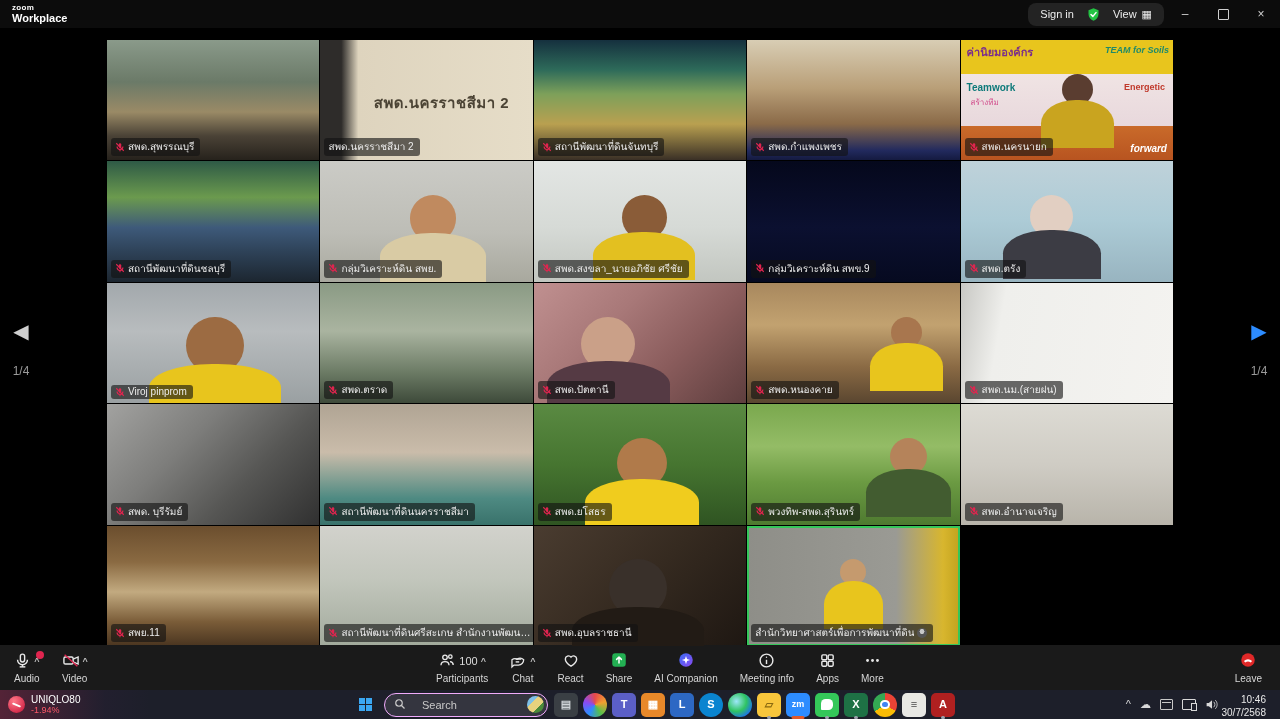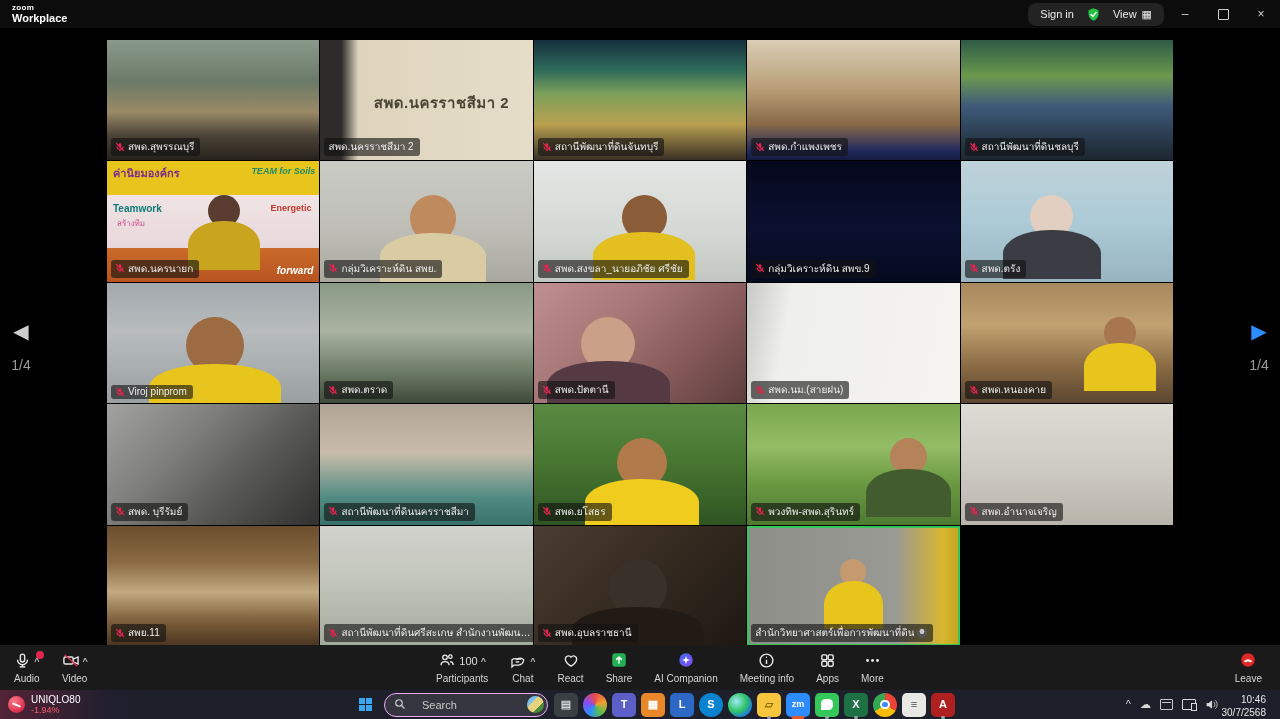--- a/index.html
+++ b/index.html
@@ -37,21 +37,21 @@
   .poster{position:absolute;inset:0;z-index:2;}
   .po-l1{position:absolute;top:3px;left:6px;font-size:11px;font-weight:bold;color:#7a2d8c;}
   .po-l2{position:absolute;top:5px;right:4px;font-size:9px;font-weight:bold;font-style:italic;color:#1f8a6a;}
   .po-l3{position:absolute;top:42px;left:6px;font-size:10px;font-weight:bold;color:#0e7a7a;}
   .po-l4{position:absolute;top:56px;left:10px;font-size:8px;color:#d14a8a;}
   .po-l5{position:absolute;top:42px;right:8px;font-size:9px;font-weight:bold;color:#c0392b;}
   .po-l6{position:absolute;bottom:6px;right:6px;font-size:10px;font-weight:bold;font-style:italic;color:#fff;}
 
   .nav-arrow{position:absolute;top:292px;width:34px;background:none;border:none;cursor:pointer;text-align:center;padding:0;}
   .nav-arrow .tri{display:block;font-size:20px;line-height:22px;}
-  .nav-arrow .pg{display:block;font-size:14px;color:#9a9a9a;margin-top:15px;}
+  .nav-arrow .pg{display:block;font-size:12px;color:#9a9a9a;margin-top:22px;}
   .nav-prev{left:4px;}  .nav-prev .tri{color:#cfcfcf;}
   .nav-next{right:4px;} .nav-next .tri{color:#2d8cff;}
 
   
   .toolbar{position:absolute;left:0;top:645px;width:1280px;height:45px;background:#1a1a1a;}
   .tgroup{position:absolute;top:0;height:45px;display:flex;align-items:center;}
   .tg-left{left:10px;gap:14px;}
   .tg-center{left:432px;gap:14px;}
   .tg-right{right:14px;}
   .tbtn{display:flex;flex-direction:column;align-items:center;justify-content:center;gap:3px;background:none;border:none;color:#d6d6d6;font-size:10px;cursor:pointer;padding:2px 4px;position:relative;}
@@ -180,36 +180,20 @@
                 <path d="M5 11a7 7 0 0 0 14 0"></path>
                 <line x1="12" y1="18" x2="12" y2="22"></line>
                 <line x1="3" y1="3" x2="21" y2="21"></line>
               </svg>
       </span>
       <span class="nm">สพด.กำแพงเพชร</span>
 
     </div>
   </div>
 
-  <div class="tile" style="background: linear-gradient(rgb(46, 90, 70) 0%, rgb(107, 154, 78) 30%, rgb(62, 90, 122) 55%, rgb(46, 66, 88) 75%, rgb(28, 38, 48) 100%);">
-
-    <div class="name-tag">
-      <span class="muted-mic">
-        <svg width="10" height="10" viewBox="0 0 24 24" fill="none" stroke="#e0254f" stroke-width="2.6">
-                <rect x="9" y="3" width="6" height="11" rx="3" fill="#e0254f" stroke="none"></rect>
-                <path d="M5 11a7 7 0 0 0 14 0"></path>
-                <line x1="12" y1="18" x2="12" y2="22"></line>
-                <line x1="3" y1="3" x2="21" y2="21"></line>
-              </svg>
-      </span>
-      <span class="nm">สถานีพัฒนาที่ดินชลบุรี</span>
-
-    </div>
-  </div>
-
   <div class="tile" style="background: linear-gradient(rgb(232, 197, 29) 0%, rgb(232, 197, 29) 28%, rgb(240, 228, 228) 28%, rgb(232, 216, 220) 72%, rgb(201, 106, 42) 72%, rgb(184, 84, 32) 100%);">
     <div class="person" style="left: 38%; width: 34%;">
       <div class="p-head" style="background: rgb(90, 61, 48);"></div>
       <div class="p-body" style="background: rgb(201, 164, 31);"></div>
     </div>
 
     <div class="poster">
             <span class="po-l1">ค่านิยมองค์กร</span>
             <span class="po-l2">TEAM for Soils</span>
             <span class="po-l3">Teamwork</span>
@@ -224,20 +208,36 @@
                 <path d="M5 11a7 7 0 0 0 14 0"></path>
                 <line x1="12" y1="18" x2="12" y2="22"></line>
                 <line x1="3" y1="3" x2="21" y2="21"></line>
               </svg>
       </span>
       <span class="nm">สพด.นครนายก</span>
 
     </div>
   </div>
 
+  <div class="tile" style="background: linear-gradient(rgb(46, 90, 70) 0%, rgb(107, 154, 78) 30%, rgb(62, 90, 122) 55%, rgb(46, 66, 88) 75%, rgb(28, 38, 48) 100%);">
+
+    <div class="name-tag">
+      <span class="muted-mic">
+        <svg width="10" height="10" viewBox="0 0 24 24" fill="none" stroke="#e0254f" stroke-width="2.6">
+                <rect x="9" y="3" width="6" height="11" rx="3" fill="#e0254f" stroke="none"></rect>
+                <path d="M5 11a7 7 0 0 0 14 0"></path>
+                <line x1="12" y1="18" x2="12" y2="22"></line>
+                <line x1="3" y1="3" x2="21" y2="21"></line>
+              </svg>
+      </span>
+      <span class="nm">สถานีพัฒนาที่ดินชลบุรี</span>
+
+    </div>
+  </div>
+
   <div class="tile" style="background: linear-gradient(rgb(203, 203, 198) 0%, rgb(189, 189, 182) 60%, rgb(168, 168, 158) 100%);">
     <div class="person" style="left: 28%; width: 50%;">
       <div class="p-head" style="background: rgb(192, 138, 95);"></div>
       <div class="p-body" style="background: rgb(217, 203, 164);"></div>
     </div>
 
     <div class="name-tag">
       <span class="muted-mic">
         <svg width="10" height="10" viewBox="0 0 24 24" fill="none" stroke="#e0254f" stroke-width="2.6">
                 <rect x="9" y="3" width="6" height="11" rx="3" fill="#e0254f" stroke="none"></rect>
@@ -357,52 +357,52 @@
                 <path d="M5 11a7 7 0 0 0 14 0"></path>
                 <line x1="12" y1="18" x2="12" y2="22"></line>
                 <line x1="3" y1="3" x2="21" y2="21"></line>
               </svg>
       </span>
       <span class="nm">สพด.ปัตตานี</span>
 
     </div>
   </div>
 
-  <div class="tile" style="background: linear-gradient(100deg, rgb(200, 200, 196) 0%, rgb(239, 239, 236) 20%, rgb(244, 243, 240) 100%);">
-
-    <div class="name-tag">
-      <span class="muted-mic">
-        <svg width="10" height="10" viewBox="0 0 24 24" fill="none" stroke="#e0254f" stroke-width="2.6">
-                <rect x="9" y="3" width="6" height="11" rx="3" fill="#e0254f" stroke="none"></rect>
-                <path d="M5 11a7 7 0 0 0 14 0"></path>
-                <line x1="12" y1="18" x2="12" y2="22"></line>
-                <line x1="3" y1="3" x2="21" y2="21"></line>
-              </svg>
-      </span>
-      <span class="nm">สพด.นม.(สายฝน)</span>
-
-    </div>
-  </div>
-
   <div class="tile" style="background: linear-gradient(rgb(168, 136, 94) 0%, rgb(194, 162, 112) 35%, rgb(138, 106, 68) 70%, rgb(90, 70, 48) 100%);">
     <div class="person" style="left: 58%; width: 34%;">
       <div class="p-head" style="background: rgb(168, 118, 78);"></div>
       <div class="p-body" style="background: rgb(232, 197, 29);"></div>
     </div>
 
     <div class="name-tag">
       <span class="muted-mic">
         <svg width="10" height="10" viewBox="0 0 24 24" fill="none" stroke="#e0254f" stroke-width="2.6">
                 <rect x="9" y="3" width="6" height="11" rx="3" fill="#e0254f" stroke="none"></rect>
                 <path d="M5 11a7 7 0 0 0 14 0"></path>
                 <line x1="12" y1="18" x2="12" y2="22"></line>
                 <line x1="3" y1="3" x2="21" y2="21"></line>
               </svg>
       </span>
       <span class="nm">สพด.หนองคาย</span>
+
+    </div>
+  </div>
+
+  <div class="tile" style="background: linear-gradient(100deg, rgb(200, 200, 196) 0%, rgb(239, 239, 236) 20%, rgb(244, 243, 240) 100%);">
+
+    <div class="name-tag">
+      <span class="muted-mic">
+        <svg width="10" height="10" viewBox="0 0 24 24" fill="none" stroke="#e0254f" stroke-width="2.6">
+                <rect x="9" y="3" width="6" height="11" rx="3" fill="#e0254f" stroke="none"></rect>
+                <path d="M5 11a7 7 0 0 0 14 0"></path>
+                <line x1="12" y1="18" x2="12" y2="22"></line>
+                <line x1="3" y1="3" x2="21" y2="21"></line>
+              </svg>
+      </span>
+      <span class="nm">สพด.นม.(สายฝน)</span>
 
     </div>
   </div>
 
   <div class="tile" style="background: linear-gradient(135deg, rgb(162, 162, 160) 0%, rgb(126, 126, 124) 35%, rgb(86, 86, 84) 65%, rgb(48, 48, 48) 100%);">
 
     <div class="name-tag">
       <span class="muted-mic">
         <svg width="10" height="10" viewBox="0 0 24 24" fill="none" stroke="#e0254f" stroke-width="2.6">
                 <rect x="9" y="3" width="6" height="11" rx="3" fill="#e0254f" stroke="none"></rect>

